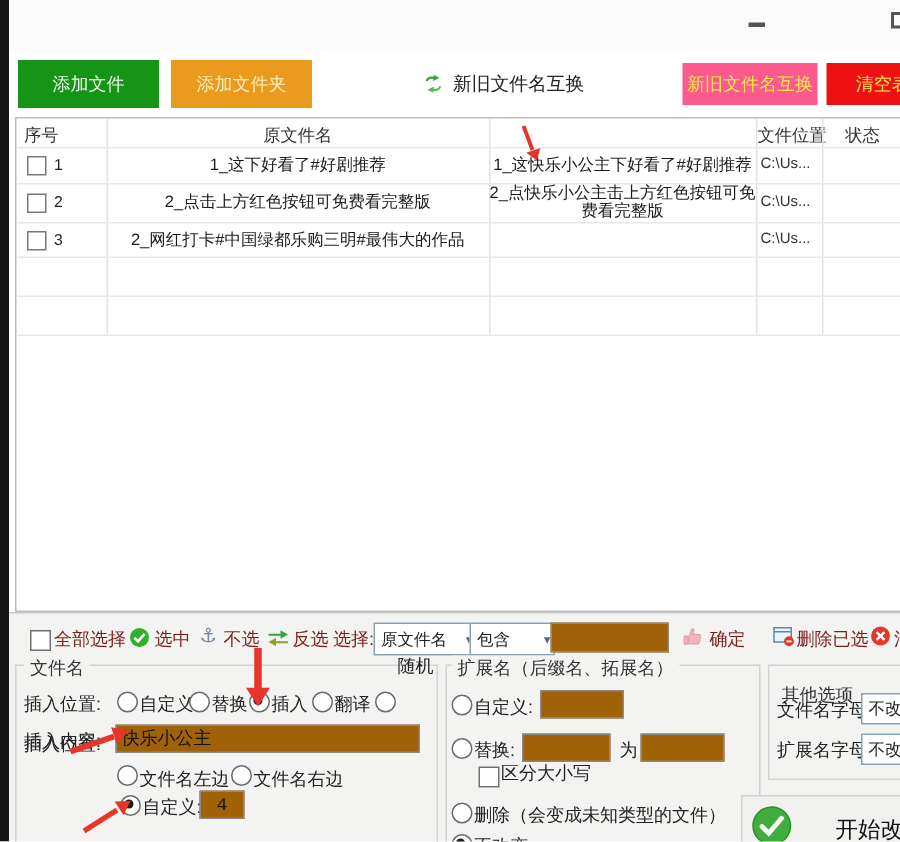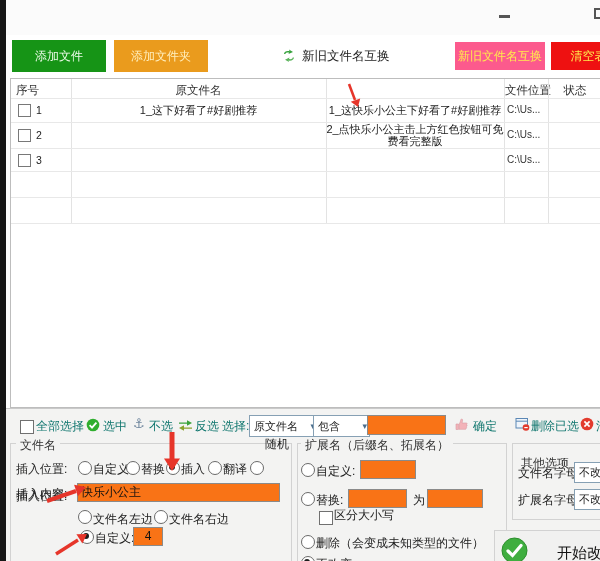--- a/index.html
+++ b/index.html
@@ -28,28 +28,28 @@
   .th{position:absolute;top:4px;font-size:11.5px;color:#333;white-space:nowrap}
   .row{position:absolute;left:0;width:589px}
   .cell{position:absolute;font-size:11px;color:#1a1a1a;line-height:12px}
   .c-orig{left:60px;width:255px;text-align:center}
   .c-new{left:315px;width:178px;text-align:center}
   .c-loc{left:496px;width:42px;font-size:10px;color:#333;white-space:nowrap}
   .rowcb{position:absolute;left:7px;width:11px;height:11px;border:1px solid #787878;background:#fff}
   .rownum{position:absolute;left:25px;font-size:10.5px;color:#222}
   
   #bottom-panel{left:6px;top:408px;width:594px;height:153px;background:#f3f3f2;border-top:1px solid #c9c9c9}
-  .tb-lbl{position:absolute;font-size:12px;color:#0f766e;white-space:nowrap}
+  .tb-lbl{position:absolute;font-size:12px;color:#7f1d1d;white-space:nowrap}
   .cb{position:absolute;width:12px;height:12px;border:1px solid #707070;background:#fff}
   .radio{position:absolute;width:12px;height:12px;border:1px solid #6a6a6a;border-radius:50%;background:#fff}
   .radio.on::after{content:"";position:absolute;left:2px;top:2px;width:6px;height:6px;border-radius:50%;background:#1d1d1d}
   .combo{position:absolute;background:#fff;border:1px solid #86a0b4;display:flex;align-items:center;
          justify-content:space-between;padding:0 2px 0 4px;font-size:11px;color:#222;overflow:hidden}
   .combo .arr{font-size:9px;color:#4a6d8c;flex:none;margin-left:2px}
-  .tinput{position:absolute;background:#f97316;border:1px solid #8a8a8a;font-size:12px;padding:0 3px;
+  .tinput{position:absolute;background:#a16207;border:1px solid #8a8a8a;font-size:12px;padding:0 3px;
           font-family:Liberation Mono, monospace;box-sizing:border-box;color:#111}
   .gbox{position:absolute;border:1px solid #d2d2d2}
   .legend{position:absolute;font-size:12px;color:#333;background:#f3f3f2;padding:0 4px;white-space:nowrap}
   #start-panel{left:494px;top:530px;width:130px;height:40px;background:#f1f1f0;border:1px solid #d2d2d2;}
   #start-label{position:absolute;left:62px;top:13px;font-size:15px;color:#111;white-space:nowrap}
   svg{display:block}
   #arrows{position:absolute;left:0;top:0;width:600px;height:561px;pointer-events:none;z-index:60}
 </style>
 </head>
 <body>
@@ -93,26 +93,28 @@
   <div class="row" style="top:19px;height:24px">
     <span class="rowcb" style="top:6px"></span>
     <span class="rownum" style="top:6px">1</span>
     <div class="cell c-orig" style="top:6px">1_这下好看了#好剧推荐</div>
     <div class="cell c-new" style="top:6px">1_这快乐小公主下好看了#好剧推荐</div>
     <div class="cell c-loc" style="top:6px">C:\Us...</div>
   </div>
   <div class="row" style="top:43px;height:26px">
     <span class="rowcb" style="top:7px"></span>
     <span class="rownum" style="top:7px">2</span>
+    <div class="cell c-orig" style="top:7px">2_点击上方红色按钮可免费看完整版</div>
     <div class="cell c-new" style="top:1px">2_点快乐小公主击上方红色按钮可免费看完整版</div>
     <div class="cell c-loc" style="top:7px">C:\Us...</div>
   </div>
   <div class="row" style="top:69px;height:23px">
     <span class="rowcb" style="top:6px"></span>
     <span class="rownum" style="top:6px">3</span>
+    <div class="cell c-orig" style="top:6px">2_网红打卡#中国绿都乐购三明#最伟大的作品</div>
     <div class="cell c-loc" style="top:6px">C:\Us...</div>
   </div>
 </div>
 
 <div class="abs" id="bottom-panel"></div>
 
 <span class="cb" style="left:20px;top:420px"></span>
 <span class="tb-lbl" style="left:36px;top:418px">全部选择</span>
 
 <span class="abs" style="left:86px;top:418px">

